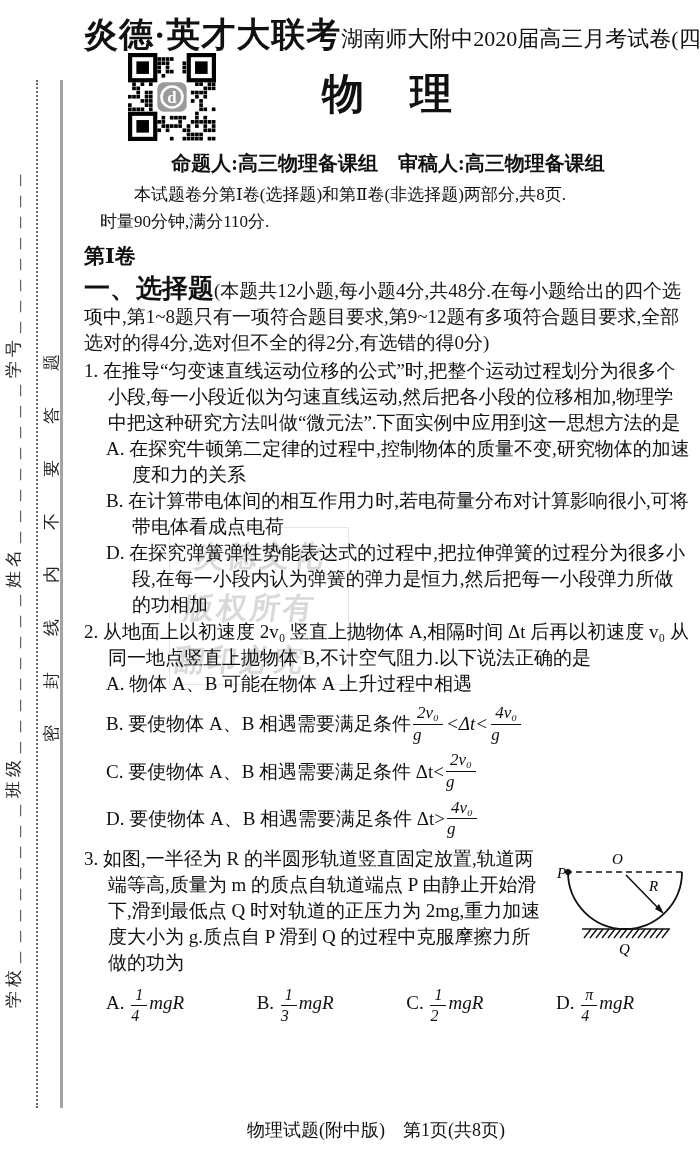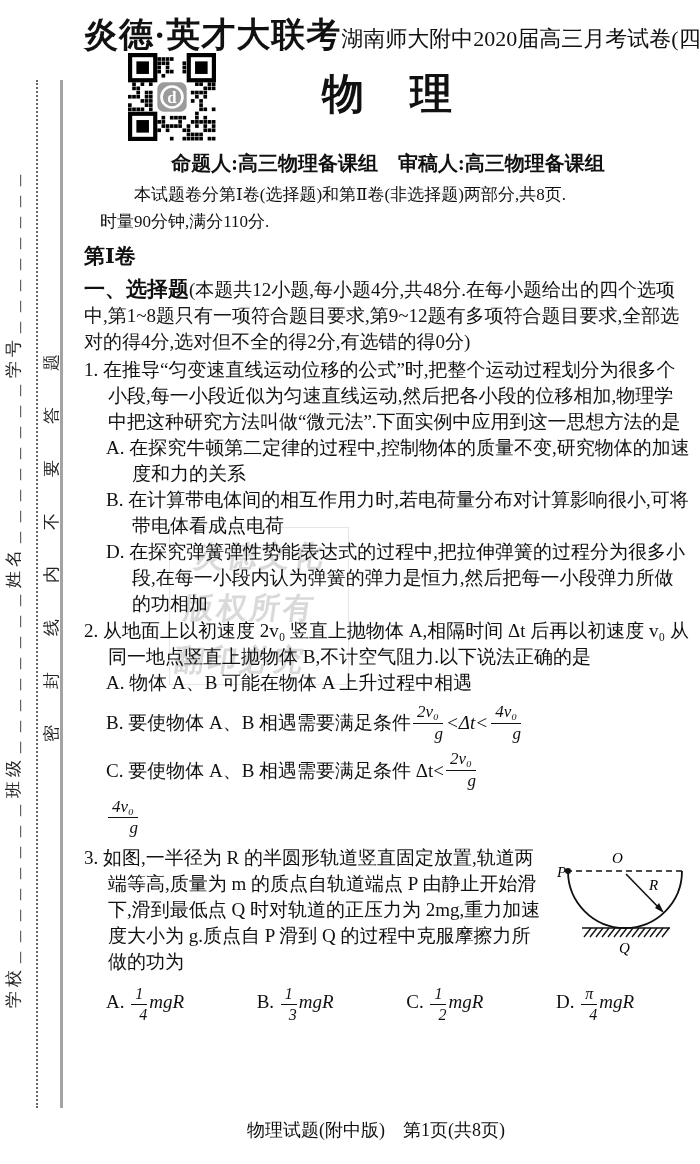--- a/index.html
+++ b/index.html
@@ -21,26 +21,26 @@
   .content{position:absolute;left:84px;top:0;width:608px;z-index:1;}
   .paper-title{margin:12px 0 0;text-align:center;white-space:nowrap;font-weight:normal;font-size:22px;}
   .paper-title .brand{font-size:34px;font-weight:900;letter-spacing:1px;}
   .subject{margin:8px 0 8px;text-align:center;font-size:42px;font-weight:bold;letter-spacing:2px;}
   .byline{margin-top:28px;text-align:center;font-size:20px;font-weight:bold;}
   .score-row{margin-top:16px;text-align:right;font-size:19px;font-weight:bold;}
   .score-line{display:inline-block;width:112px;height:19px;border-bottom:1.5px solid #111;vertical-align:baseline;}
   .intro{margin:4px 16px 0;font-size:17px;line-height:27px;text-indent:2em;}
   .part-title{margin:7px 0 6px;text-align:left;font-size:21px;font-weight:bold;}
   .section-head{margin:2px 0 2px;font-size:19px;line-height:26px;}
-  .section-head b{font-size:21px;}
+  .section-head b{font-size:26px;}
   .section-head .kai{color:#161616;}
   .stem{margin:1px 0 0;font-size:19px;line-height:26px;padding-left:24px;text-indent:-24px;}
   .opt{margin:0;font-size:19px;line-height:26px;padding-left:48px;text-indent:-26px;}
   .mathopt{display:flex;align-items:center;padding-left:22px;margin:7px 0;font-size:19px;}
-  .frac{display:inline-block;vertical-align:middle;text-align:right;font-style:italic;
+  .frac{display:inline-block;vertical-align:middle;text-align:left;font-style:italic;
         font-size:17px;line-height:1.1;margin:0 2px;}
   .frac .num{display:block;border-bottom:1.5px solid #111;padding:0 4px 1px;}
   .frac .den{display:block;padding-top:1px;}
   .rel{font-style:italic;padding:0 1px;}
   .q3block{margin-top:5px;}
   .fig{float:right;width:136px;height:118px;margin:2px 0 2px 8px;}
   .optrow{display:flex;justify-content:space-between;width:528px;margin:10px 0 0 22px;
           font-size:19px;align-items:center;clear:both;}
   .q3opt .sfx{font-style:italic;}
   .q3opt .frac{font-size:16px;}
@@ -229,20 +229,21 @@
           </span>
       </p>
       <p class="mathopt">
         <span>C. 要使物体 A、B 相遇需要满足条件 Δt&lt;</span>
         <span class="frac">
             <span class="num">2v₀</span>
             <span class="den">g</span>
           </span>
       </p>
       <p class="mathopt">
+        <span>D. 要使物体 A、B 相遇需要满足条件 Δt&gt;</span>
         <span class="frac">
             <span class="num">4v₀</span>
             <span class="den">g</span>
           </span>
       </p>
     </div>
 
     <div class="q3block">
       <svg class="fig" viewBox="0 0 136 118">
         <line x1="10" y1="24" x2="130" y2="24" stroke="#111" stroke-width="1.6" stroke-dasharray="6 4"></line>

